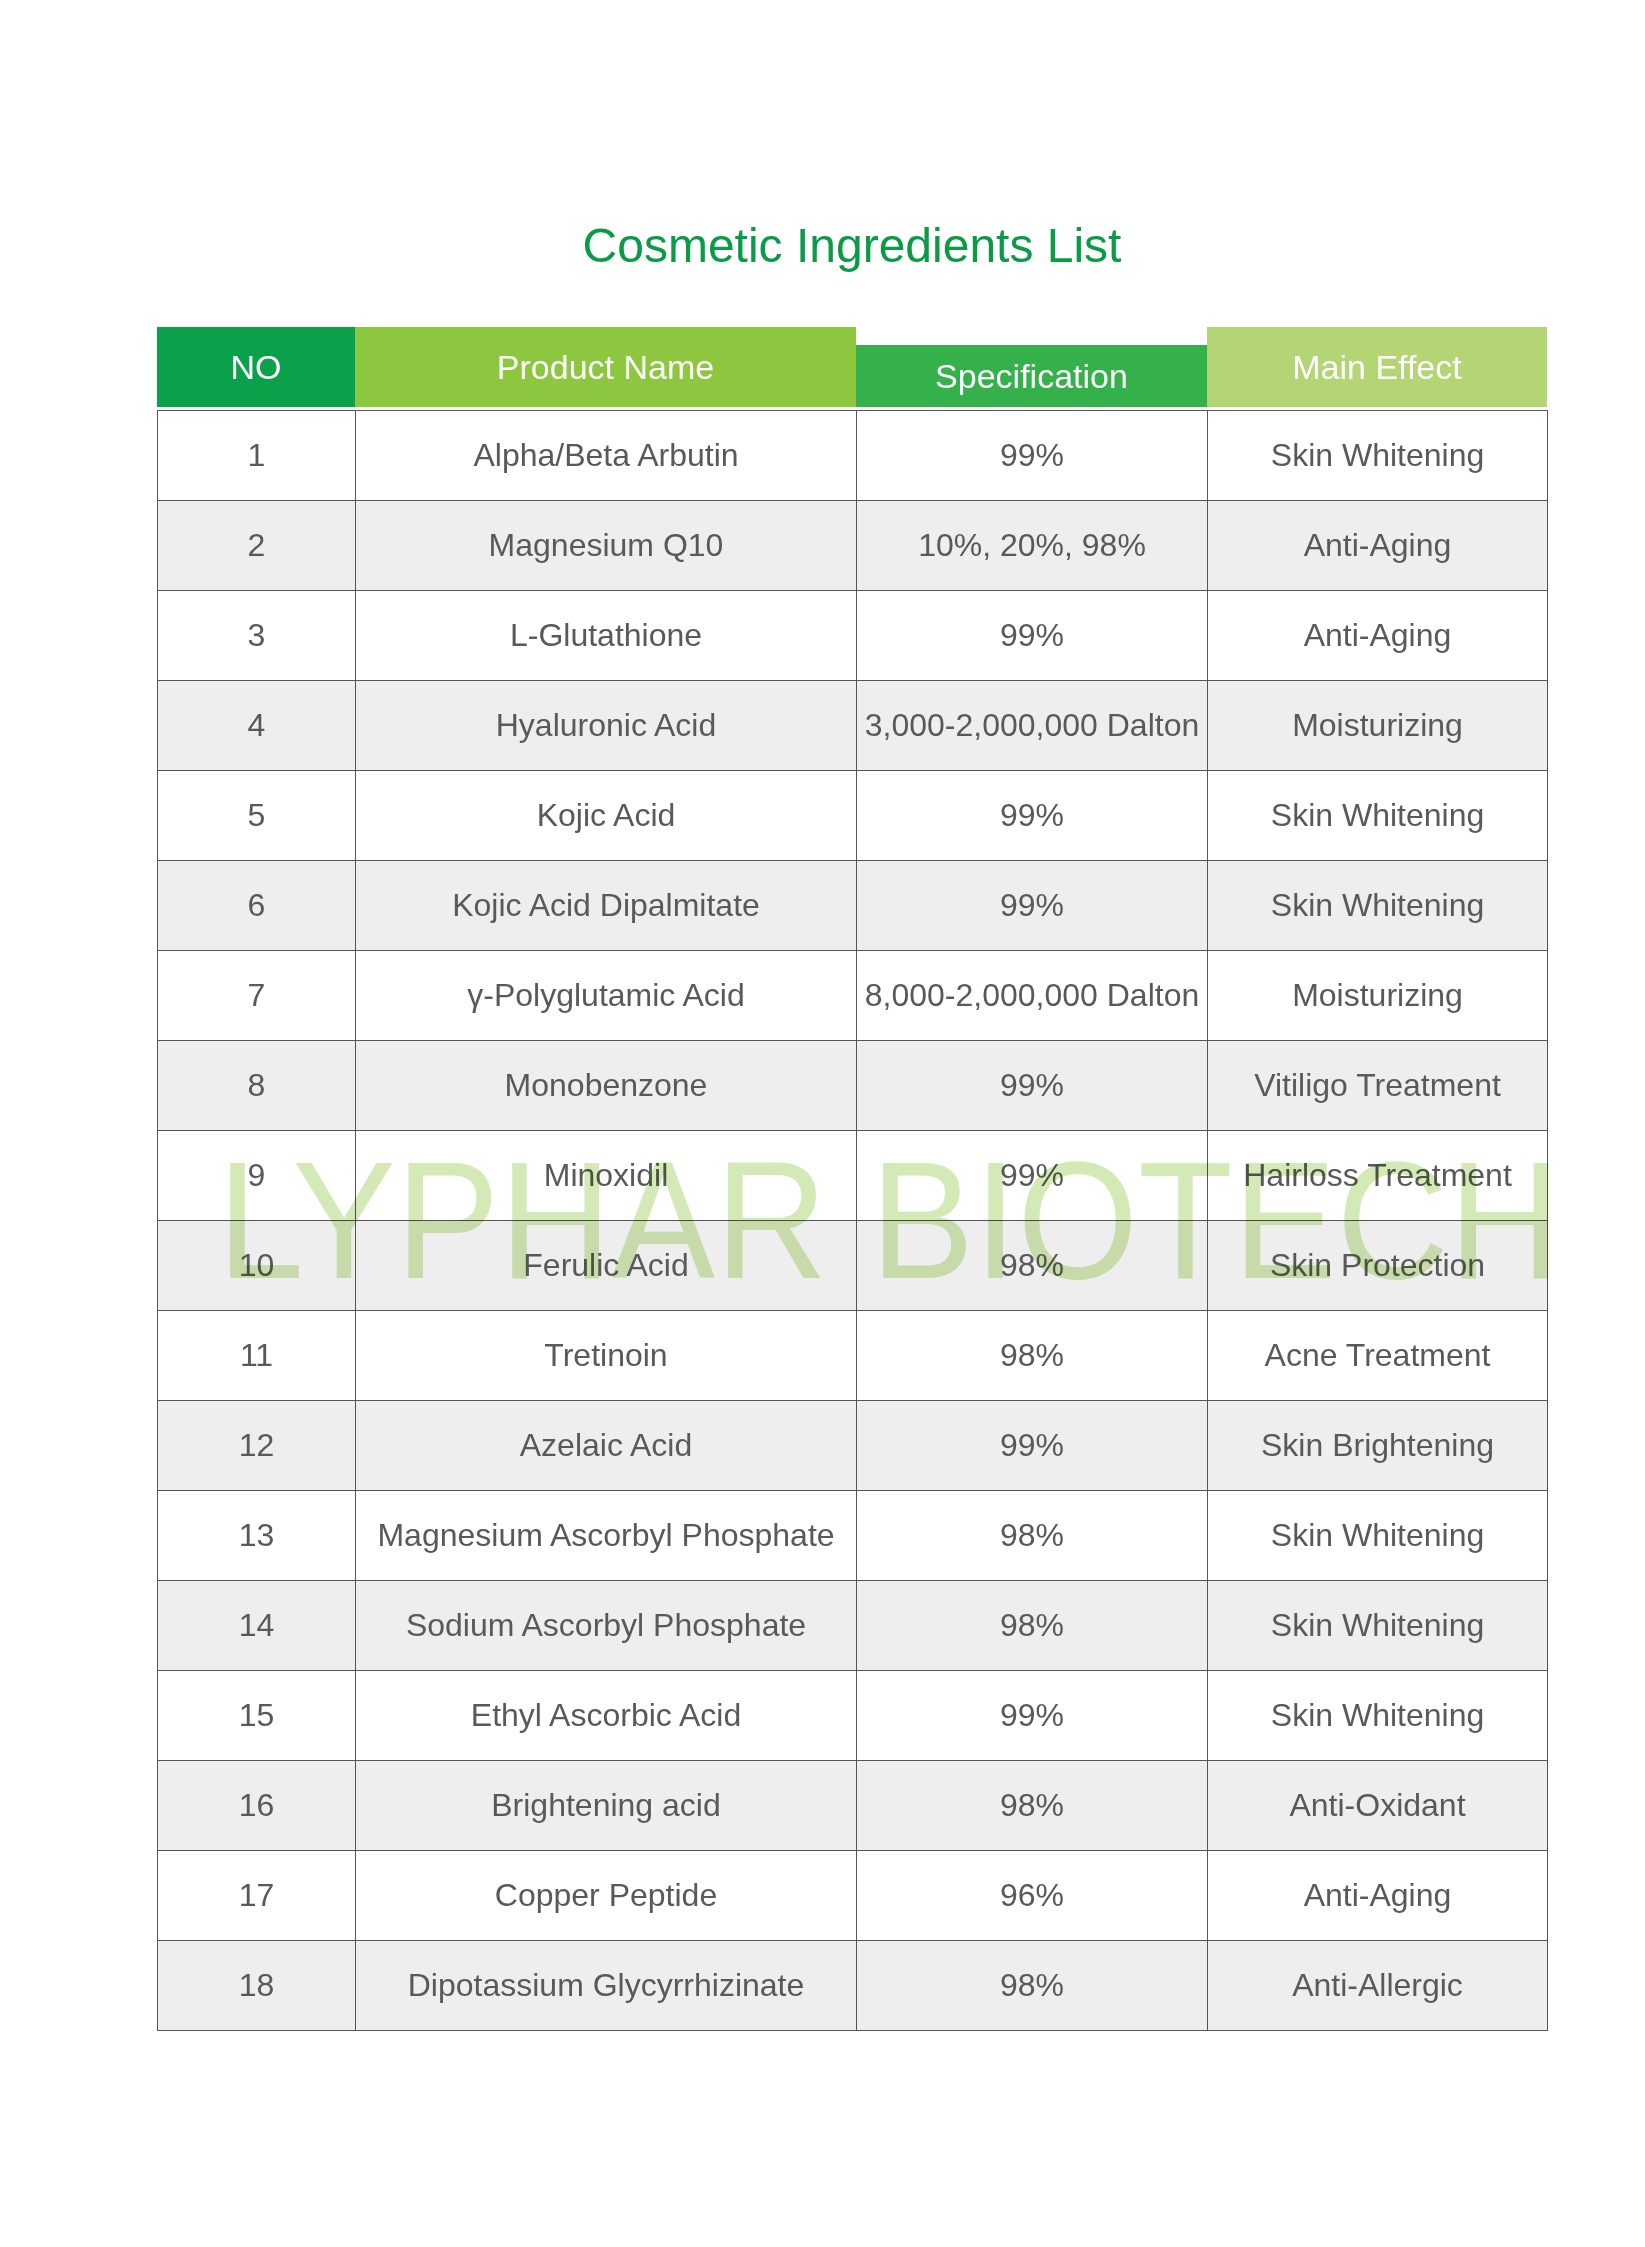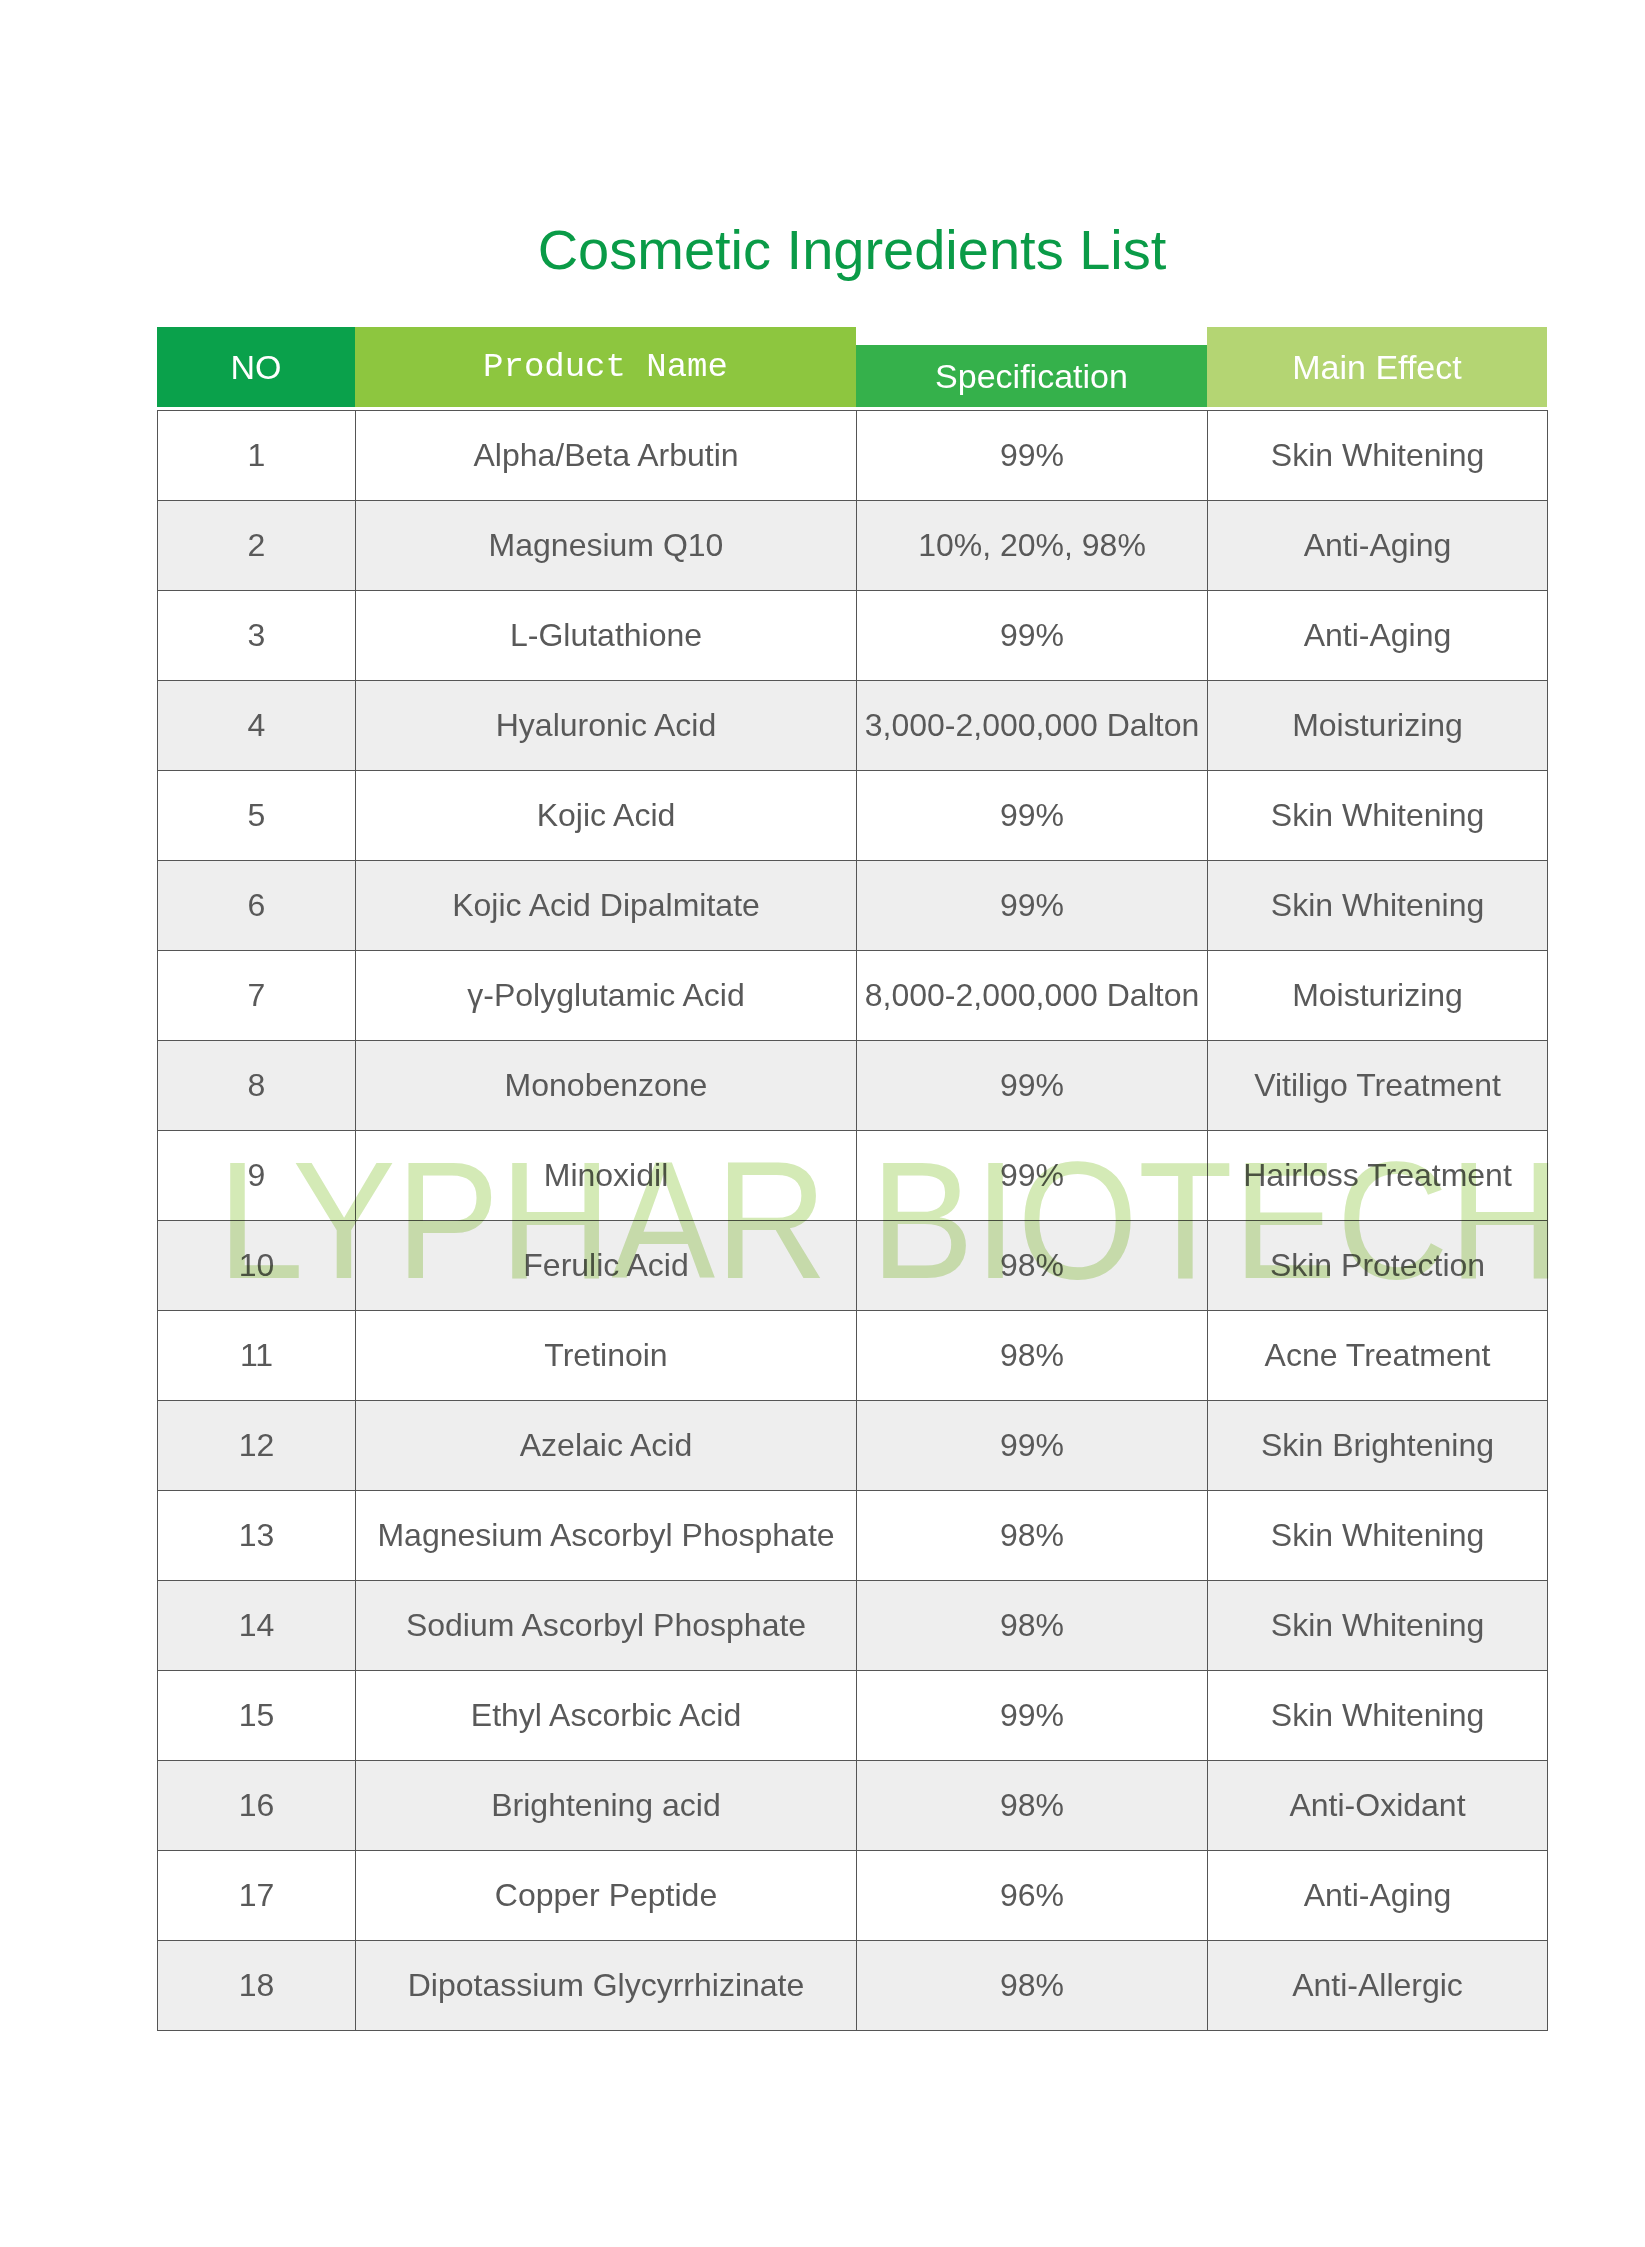--- a/index.html
+++ b/index.html
@@ -13,21 +13,21 @@
     background: #ffffff;
     overflow: hidden;
   }
 
   .title {
     position: absolute;
     left: 157px;
     top: 218px;
     width: 1390px;
     text-align: center;
-    font-size: 56px;
+    font-size: 48px;
     font-weight: 400;
     line-height: 1.15;
     color: var(--title, #0a9b47);
     letter-spacing: 0px;
   }
 
   .header-row {
     position: absolute;
     left: 157px;
     top: 327px;
@@ -41,21 +41,21 @@
     justify-content: center;
     color: #ffffff;
     font-size: 34px;
     font-weight: 400;
   }
   .w-no     { width: 198px; }
   .w-name   { width: 501px; }
   .w-spec   { width: 351px; }
   .w-effect { width: 340px; }
   .bg-no     { background: var(--header_no, #0aa14b); }
-  .bg-name   { background: var(--header_product, #8dc63f); font-family: Liberation Mono, monospace; }
+  .bg-name   { background: var(--header_product, #8dc63f); }
   .bg-spec   { background: var(--header_spec, #35b14b); margin-top: 18px; }
   .bg-effect { background: var(--header_effect, #b4d573); }
 
   table.body-table {
     position: absolute;
     left: 157px;
     top: 410px;
     width: 1390px;
     border-collapse: collapse;
     table-layout: fixed;

